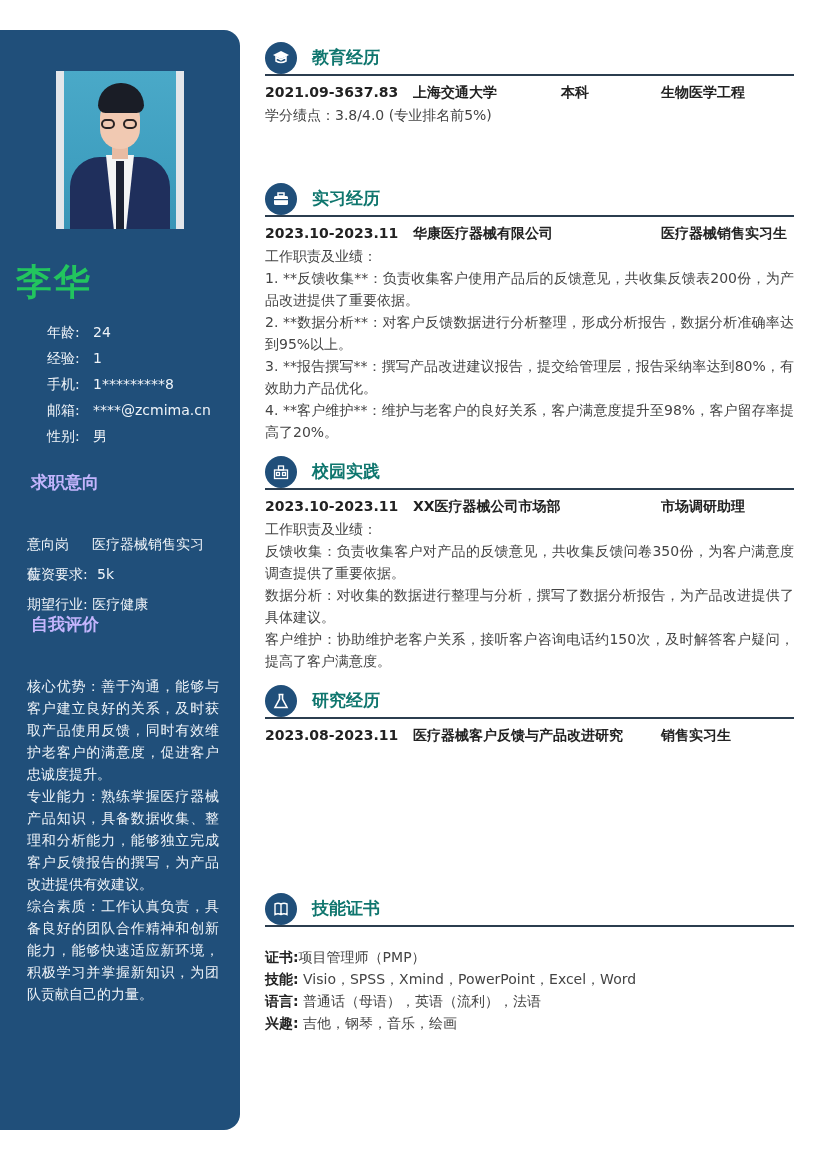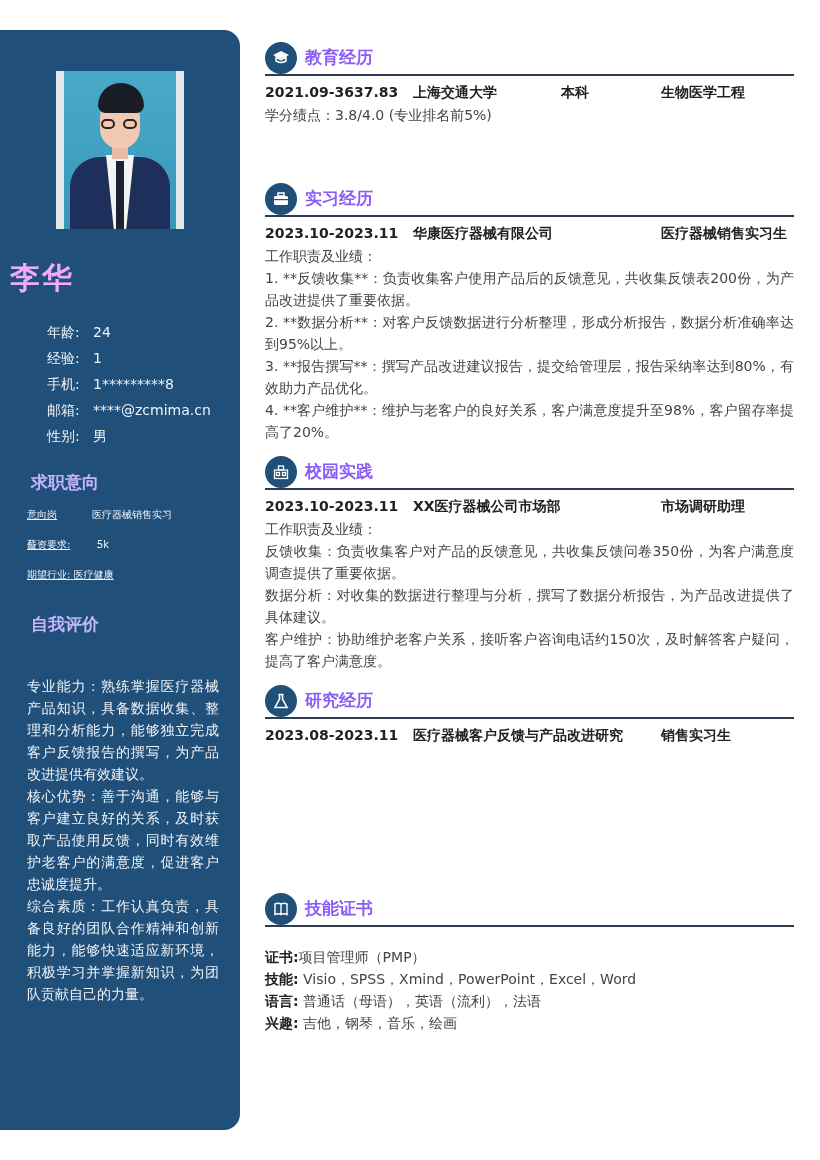--- a/index.html
+++ b/index.html
@@ -25,48 +25,48 @@
   .photo .hair { position:absolute; left:34px; top:12px; width:46px; height:30px; background:#1a1d26; border-radius:24px 24px 8px 8px; }
   .photo .face { position:absolute; left:36px; top:28px; width:40px; height:50px; background:#f1c9b2; border-radius:18px 18px 20px 20px; }
   .photo .glasses { position:absolute; left:37px; top:48px; width:38px; height:10px; }
   .photo .glasses span { position:absolute; top:0; width:14px; height:10px; border:2px solid #2a2323; border-radius:5px; box-sizing:border-box; }
   .photo .neck { position:absolute; left:48px; top:74px; width:16px; height:14px; background:#e8bba3; }
   .photo .suit { position:absolute; left:6px; top:86px; width:100px; height:80px; background:#1f2f5c; border-radius:30px 30px 0 0; }
   .photo .shirt { position:absolute; left:42px; top:84px; width:28px; height:80px; background:#f4f4f4; clip-path: polygon(0 0,100% 0,70% 100%,30% 100%); }
   .photo .tie { position:absolute; left:52px; top:90px; width:8px; height:70px; background:#1d2233; }
 
   .name {
-    position: absolute; left: 10px; top: 228px; font-size: 30px; font-weight: bold;
-    color: #f0abfc; letter-spacing: 2px;
+    position: absolute; left: 16px; top: 228px; font-size: 36px; font-weight: bold;
+    color: #22c55e; letter-spacing: 2px;
   }
   .info { position: absolute; left: 21px; top: 289px; font-size: 14px; }
   .info .row { height: 26px; line-height: 26px; display: flex; }
   .info .lbl { width: 46px; margin-left: 26px; }
   .side-title {
     position: absolute; left: 31px; font-size: 17px; font-weight: bold; color: #c4b5fd;
   }
-  .intent { position: absolute; left: 27px; top: 470px; font-size: 10px; text-decoration: underline; }
+  .intent { position: absolute; left: 27px; top: 499px; font-size: 14px; }
   .intent .row { height: 30px; line-height: 30px; position: relative; white-space: nowrap; }
   .intent .ghost { position: absolute; left: 0; top: 0; opacity: 0.9; }
   .self {
     position: absolute; left: 27px; top: 645px; width: 192px; font-size: 14px;
     line-height: 22px; text-align: justify;
   }
   .self p { margin: 0; }
 
   
   .main { position: absolute; left: 265px; top: 40px; width: 530px; }
   .section { position: absolute; left: 0; width: 529px; }
   .sec-head { position: relative; height: 34px; border-bottom: 2px solid #2b3d4f; }
   .sec-icon {
     position: absolute; left: 0; top: 2px; width: 32px; height: 32px; border-radius: 50%;
     background: #204f7a; display: flex; align-items: center; justify-content: center;
   }
   .sec-title {
-    position: absolute; left: 40px; top: 6px; font-size: 17px; font-weight: bold; color: #8b5cf6;
+    position: absolute; left: 47px; top: 6px; font-size: 17px; font-weight: bold; color: #0f766e;
   }
   .entry-head { display: flex; font-size: 14px; font-weight: bold; color: #222; height: 24px; line-height: 24px; margin-top: 4px; white-space: nowrap; }
   .body-text { font-size: 14px; line-height: 22px; color: #444; text-align: justify; }
   .body-text p { margin: 0; }
   .skills .row { font-size: 14px; line-height: 22px; color: #444; }
   .skills .lbl { font-weight: bold; color: #222; }
 </style>
 </head>
 <body>
 
@@ -124,22 +124,22 @@
       <span style="position:absolute;left:70px;top:0">5k</span>
     </div>
     <div class="row">
       <span>期望行业:</span>
       <span>医疗健康</span>
     </div>
   </div>
 
   <div class="side-title" style="top:583px">自我评价</div>
   <div class="self">
+    <p>核心优势：善于沟通，能够与客户建立良好的关系，及时获取产品使用反馈，同时有效维护老客户的满意度，促进客户忠诚度提升。</p>
     <p>专业能力：熟练掌握医疗器械产品知识，具备数据收集、整理和分析能力，能够独立完成客户反馈报告的撰写，为产品改进提供有效建议。</p>
-    <p>核心优势：善于沟通，能够与客户建立良好的关系，及时获取产品使用反馈，同时有效维护老客户的满意度，促进客户忠诚度提升。</p>
     <p>综合素质：工作认真负责，具备良好的团队合作精神和创新能力，能够快速适应新环境，积极学习并掌握新知识，为团队贡献自己的力量。</p>
   </div>
 </div>
 
 <div class="main">
 
   <div class="section" style="top:0">
     <div class="sec-head">
       <div class="sec-icon">
         <svg width="18" height="16" viewBox="0 0 18 16">

